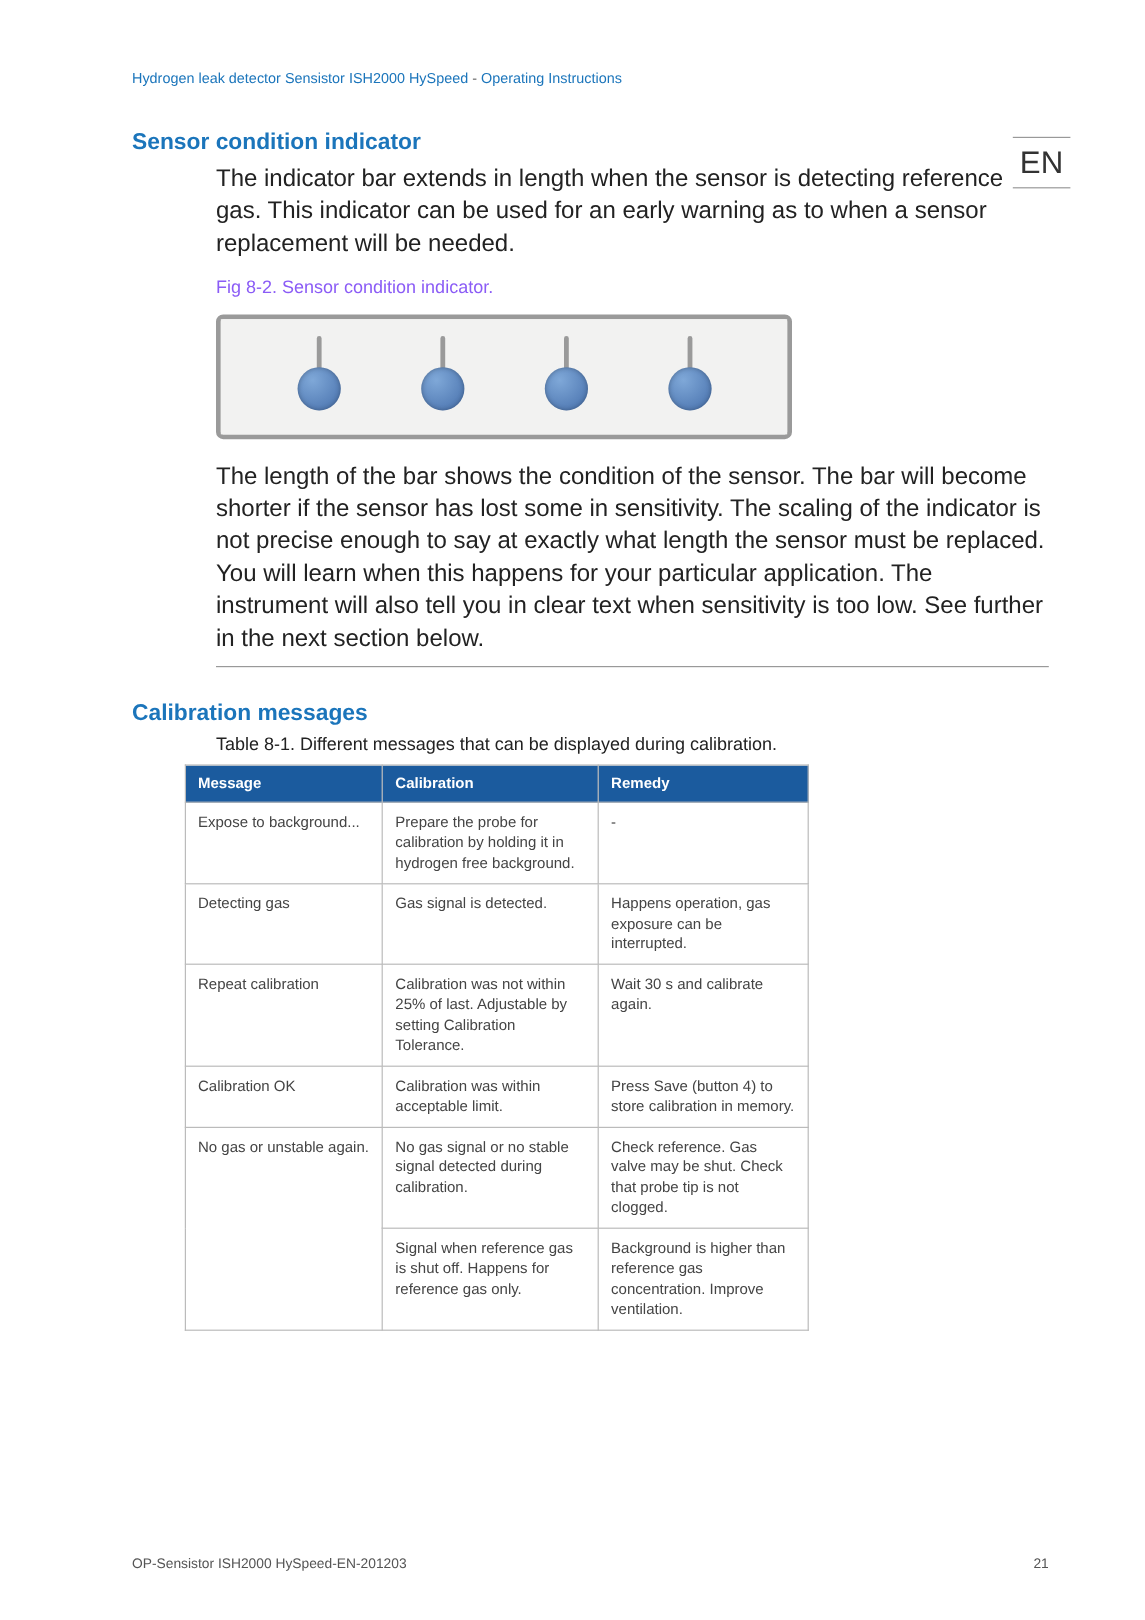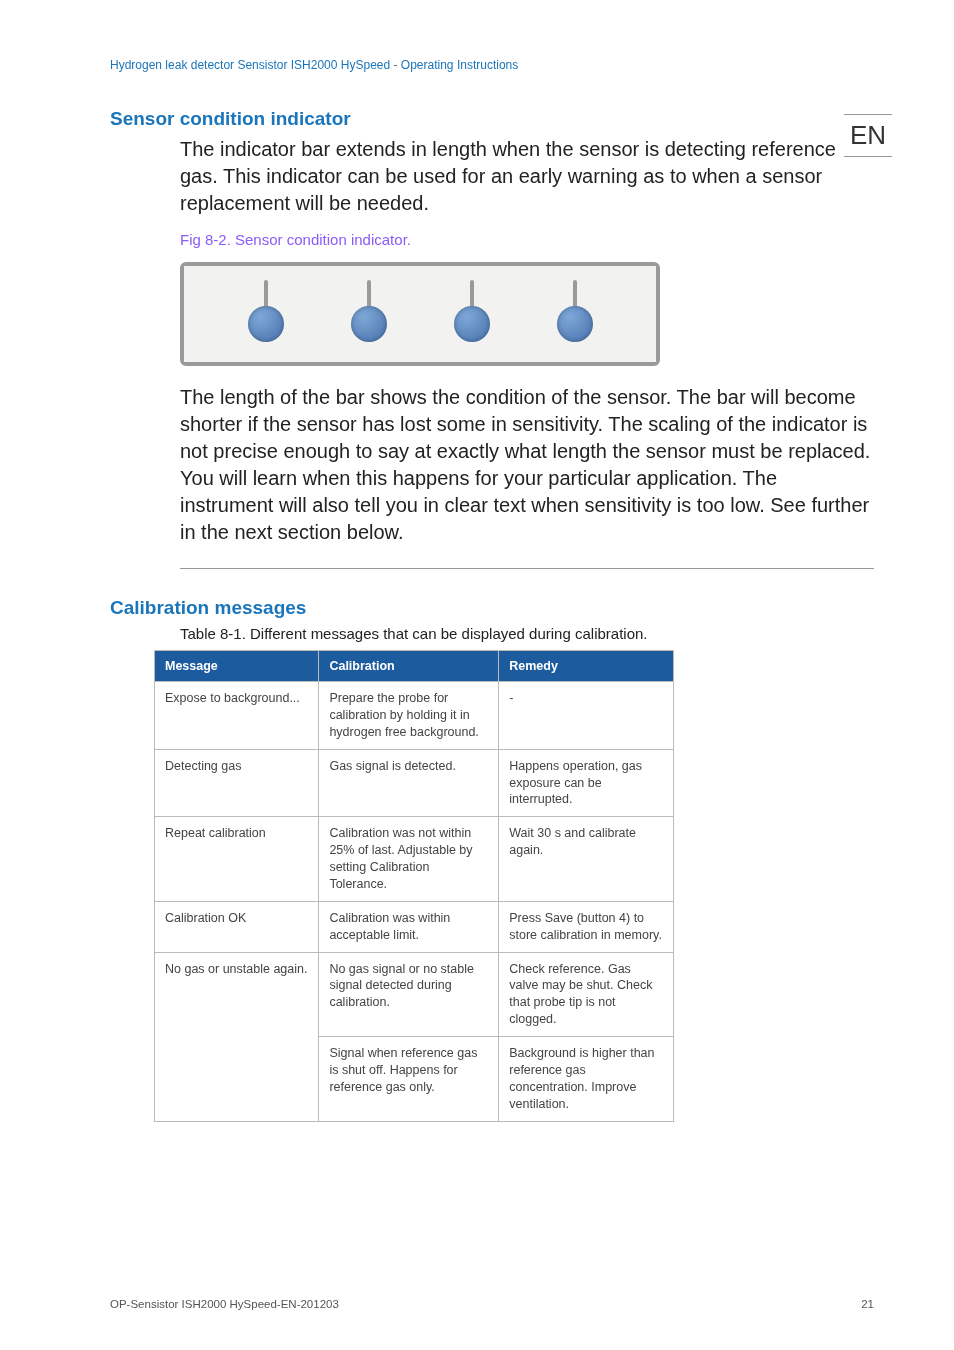--- a/index.html
+++ b/index.html
@@ -101,21 +101,21 @@
   .hw-btn .stem { width:4px; height:28px; background:#9a9a9a; border-radius:2px; }
   .hw-btn .cap {
     width:36px; height:36px; border-radius:50%;
     background: radial-gradient(circle at 35% 30%, #7fa8d8, #456eaa);
     margin-top:-2px;
     box-shadow: inset 0 0 4px rgba(0,0,0,0.3);
   }
   .section-end {
     border-bottom: 1px solid #999;
     margin-left: 70px;
-    padding-bottom: 22px;
+    padding-bottom: 9px;
     margin-bottom: 28px;
   }
   
   .tbl-caption {
     font-size: 15px;
     color: #222;
     margin-left: 70px;
     margin-bottom: 8px;
   }
   table.msg {

